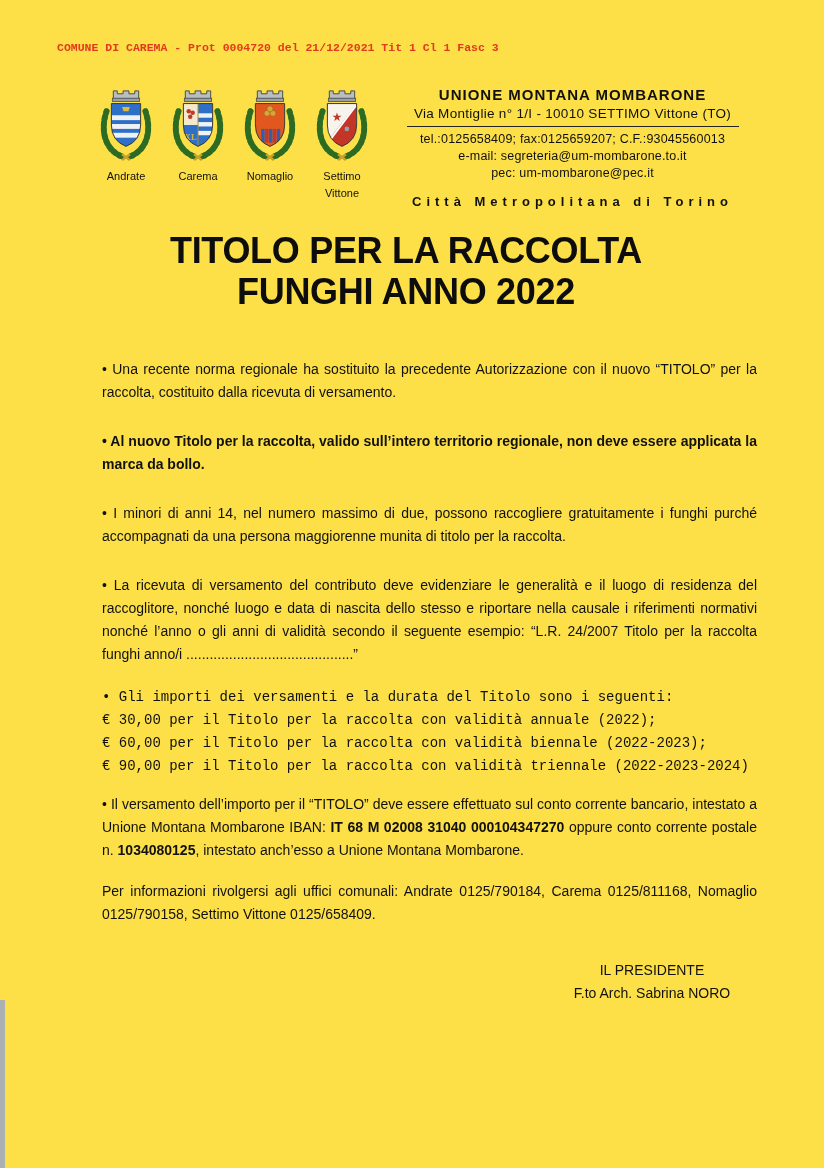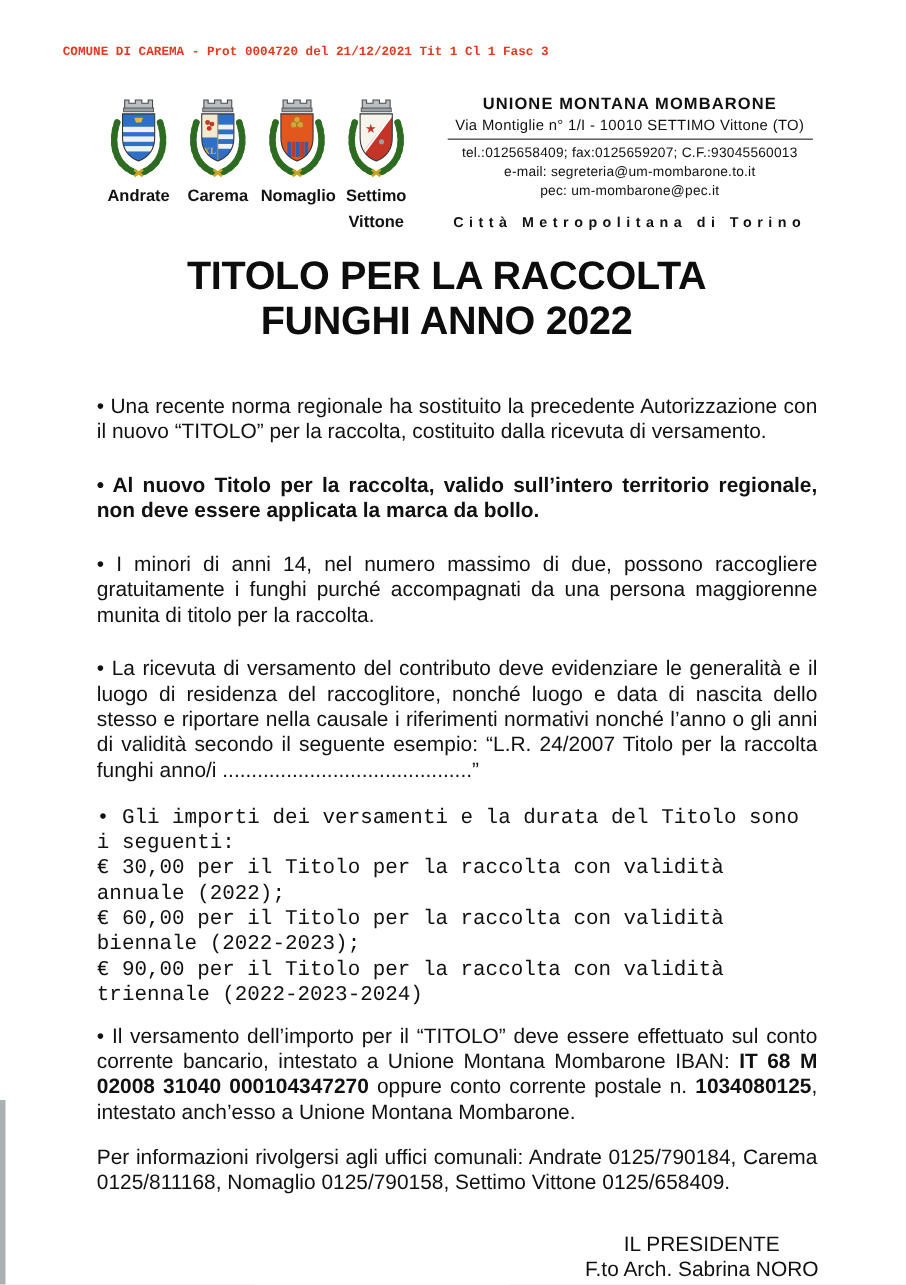--- a/index.html
+++ b/index.html
@@ -1,49 +1,49 @@
 <!DOCTYPE html>
 <html><head>
 <meta charset="utf-8">
 <style>
   html,body { margin:0; padding:0; background:#e9e9e9; }
   .page {
     position:relative; width:824px; height:1168px; margin:0 auto;
-    background:#ffffff; overflow:hidden;
+    background:#fde047; overflow:hidden;
     font-family:"Liberation Sans", sans-serif; color:#111;
   }
   
   .protocol {
     position:absolute; top:41px; left:57px;
     font-family:"Liberation Mono", monospace;
     font-weight:bold; font-size:11.5px; color:#e2391f; white-space:nowrap;
   }
   
   .letterhead { position:absolute; top:86px; left:93px; right:60px; display:flex; align-items:flex-start; }
   .emblems { display:flex; gap:6px; flex:0 0 auto; }
   .emblem-col { width:66px; text-align:center; }
   .emblem-col svg { display:block; margin:0 auto; }
   .emblem-label {
-    margin-top:4px; font-size:15px; font-weight:bold; line-height:1.5;
+    margin-top:4px; font-size:11px; font-weight:normal; line-height:1.5;
     word-spacing:100vw; 
   }
   .org-block { flex:1; text-align:center; padding-left:6px; }
   .org-name { font-size:15px; font-weight:bold; letter-spacing:1px; white-space:nowrap; }
   .org-address { font-size:13.5px; font-weight:normal; margin-top:3px; letter-spacing:0.3px; }
   .org-divider { border:none; border-top:1.6px solid #222; width:332px; margin:5px auto 4px auto; }
   .org-line { font-size:12.5px; line-height:1.35; letter-spacing:0.2px; }
   .org-region { font-size:13px; font-weight:bold; letter-spacing:5px; margin-top:12px; white-space:nowrap; }
   
   .doc-title {
     position:absolute; top:230px; left:0; right:12px; margin:0;
     text-align:center; font-size:36px; font-weight:bold; line-height:41px;
     letter-spacing:-0.3px; color:#0d0d0d;
   }
   
-  .body { position:absolute; top:358px; left:88px; width:655px; font-size:19px; line-height:23px; }
+  .body { position:absolute; top:358px; left:102px; width:655px; font-size:14px; line-height:23px; }
   .para { margin:0 0 26px 0; text-align:justify; }
   .para.bold { font-weight:bold; }
   .para.m20 { margin-bottom:20px; }
   .para.m19 { margin-bottom:15px;font-family:Liberation Mono, monospace; }
   .para.m18 { margin-bottom:18px; }
   .para .line { display:block; text-align:left; }
   .signature { margin:33px -45px 0 auto; width:300px; text-align:center; }
   .signature-role { }
   
   .scan-edge { position:absolute; left:0; top:1000px; width:5px; height:168px; background:#abb0b3; }

